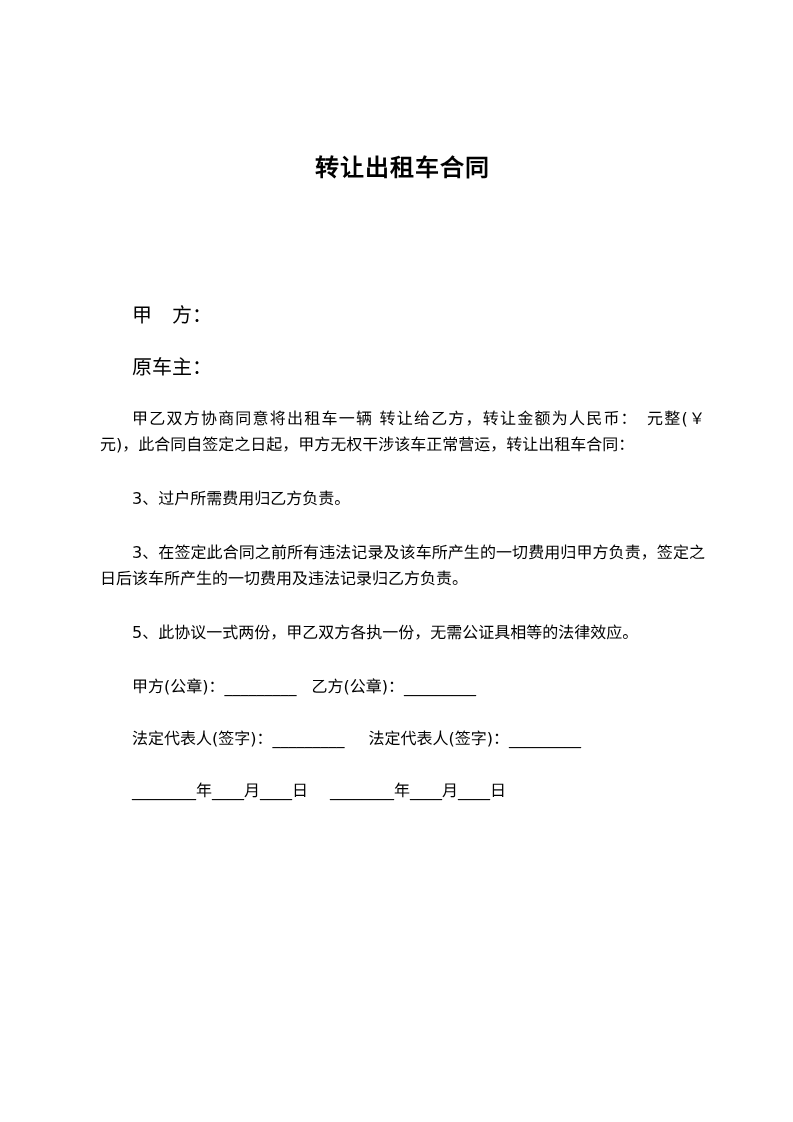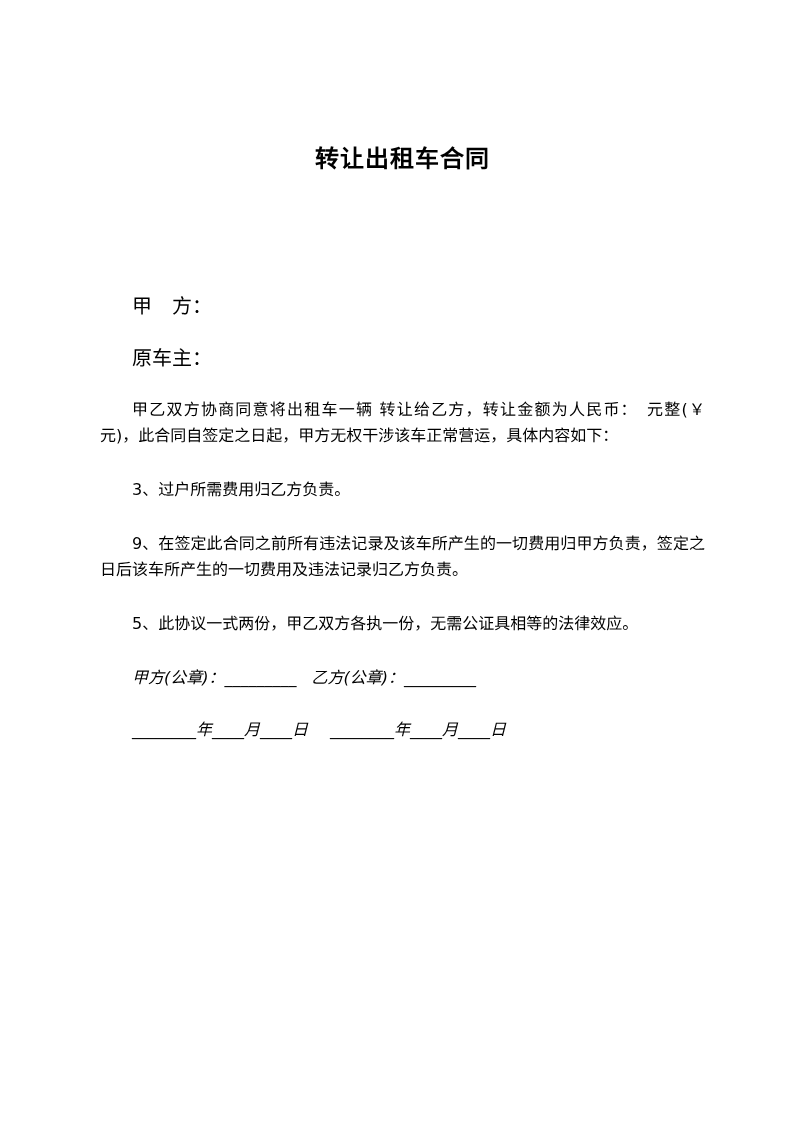--- a/index.html
+++ b/index.html
@@ -4,21 +4,21 @@
 <style>
   html, body {
     margin: 0;
     padding: 0;
     background: #ffffff;
   }
   .page {
     position: relative;
     width: 793px;
     height: 870px;
-    margin: 0 auto;
+    margin: 9px auto;
     background: #ffffff;
     box-sizing: border-box;
     padding: 143px 88px 0 100px;
     font-family: "DejaVu Sans", sans-serif;
     color: #000000;
     overflow: hidden;
   }
   .doc-title {
     font-size: 24px;
     line-height: 33px;
@@ -42,21 +42,20 @@
     margin: 0 0 28px 0;
     text-indent: 32px;
     text-align: justify;
   }
   .sig-row {
     font-size: 16px;
     line-height: 26px;
     margin: 0 0 26px 0;
     text-indent: 32px;
     white-space: nowrap;
-    font-style: italic;
   }
   .sig-row .second {
     margin-left: 15px;
   }
   .sig-row.rep .second {
     margin-left: 24px;
   }
   .sig-row.date .second {
     margin-left: 22px;
   }
@@ -75,34 +74,37 @@
 
 <div class="page">
 
   <h1 class="doc-title">转让出租车合同</h1>
 
   <p class="party-line">甲　方：</p>
 
   <p class="party-line">原车主：</p>
 
 
-  <p class="para">甲乙双方协商同意将出租车一辆 转让给乙方，转让金额为人民币：　元整(￥ 元)，此合同自签定之日起，甲方无权干涉该车正常营运，具体内容如下：</p>
+  <p class="para">甲乙双方协商同意将出租车一辆 转让给乙方，转让金额为人民币：　元整(￥ 元)，此合同自签定之日起，甲方无权干涉该车正常营运，转让出租车合同：</p>
 
 
 
   <p class="para">3、过户所需费用归乙方负责。</p>
 
-  <p class="para">9、在签定此合同之前所有违法记录及该车所产生的一切费用归甲方负责，签定之日后该车所产生的一切费用及违法记录归乙方负责。</p>
+  <p class="para">3、在签定此合同之前所有违法记录及该车所产生的一切费用归甲方负责，签定之日后该车所产生的一切费用及违法记录归乙方负责。</p>
 
   <p class="para">5、此协议一式两份，甲乙双方各执一份，无需公证具相等的法律效应。</p>
 
   <p class="sig-row seal">
     <span>甲方(公章)：_________</span><span class="second">乙方(公章)：_________</span>
   </p>
 
+  <p class="sig-row rep">
+    <span>法定代表人(签字)：_________</span><span class="second">法定代表人(签字)：_________</span>
+  </p>
 
   <p class="sig-row date">
     <span>________年____月____日</span><span class="second">________年____月____日</span>
   </p>
 
   <div class="page-number">1</div>
 
 </div>
 
 </body></html>

